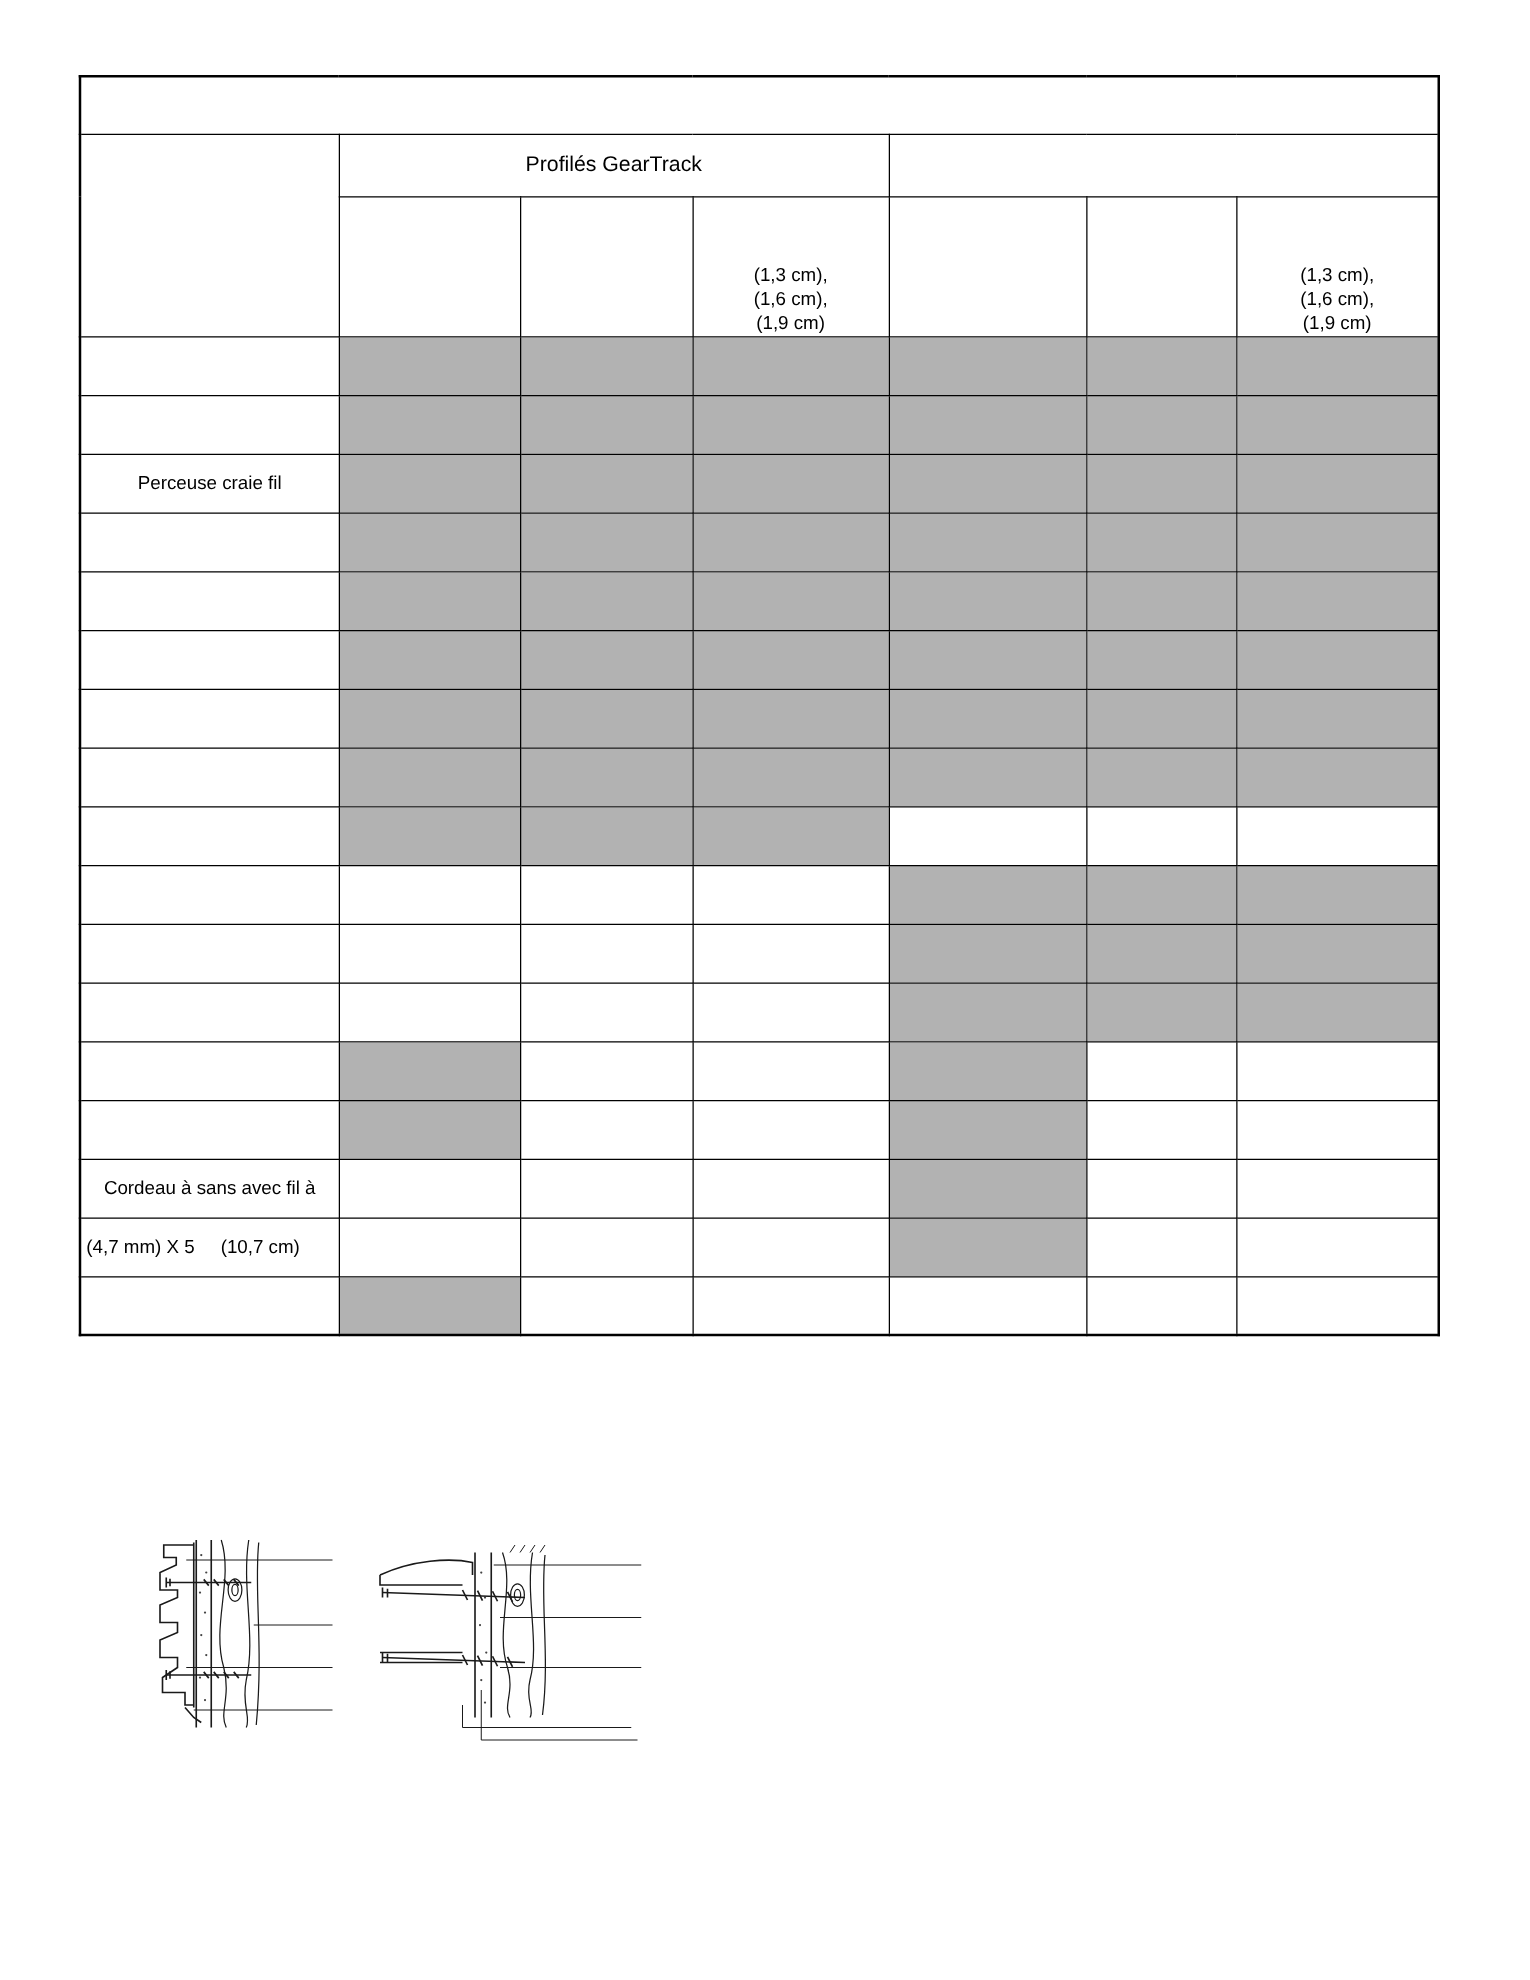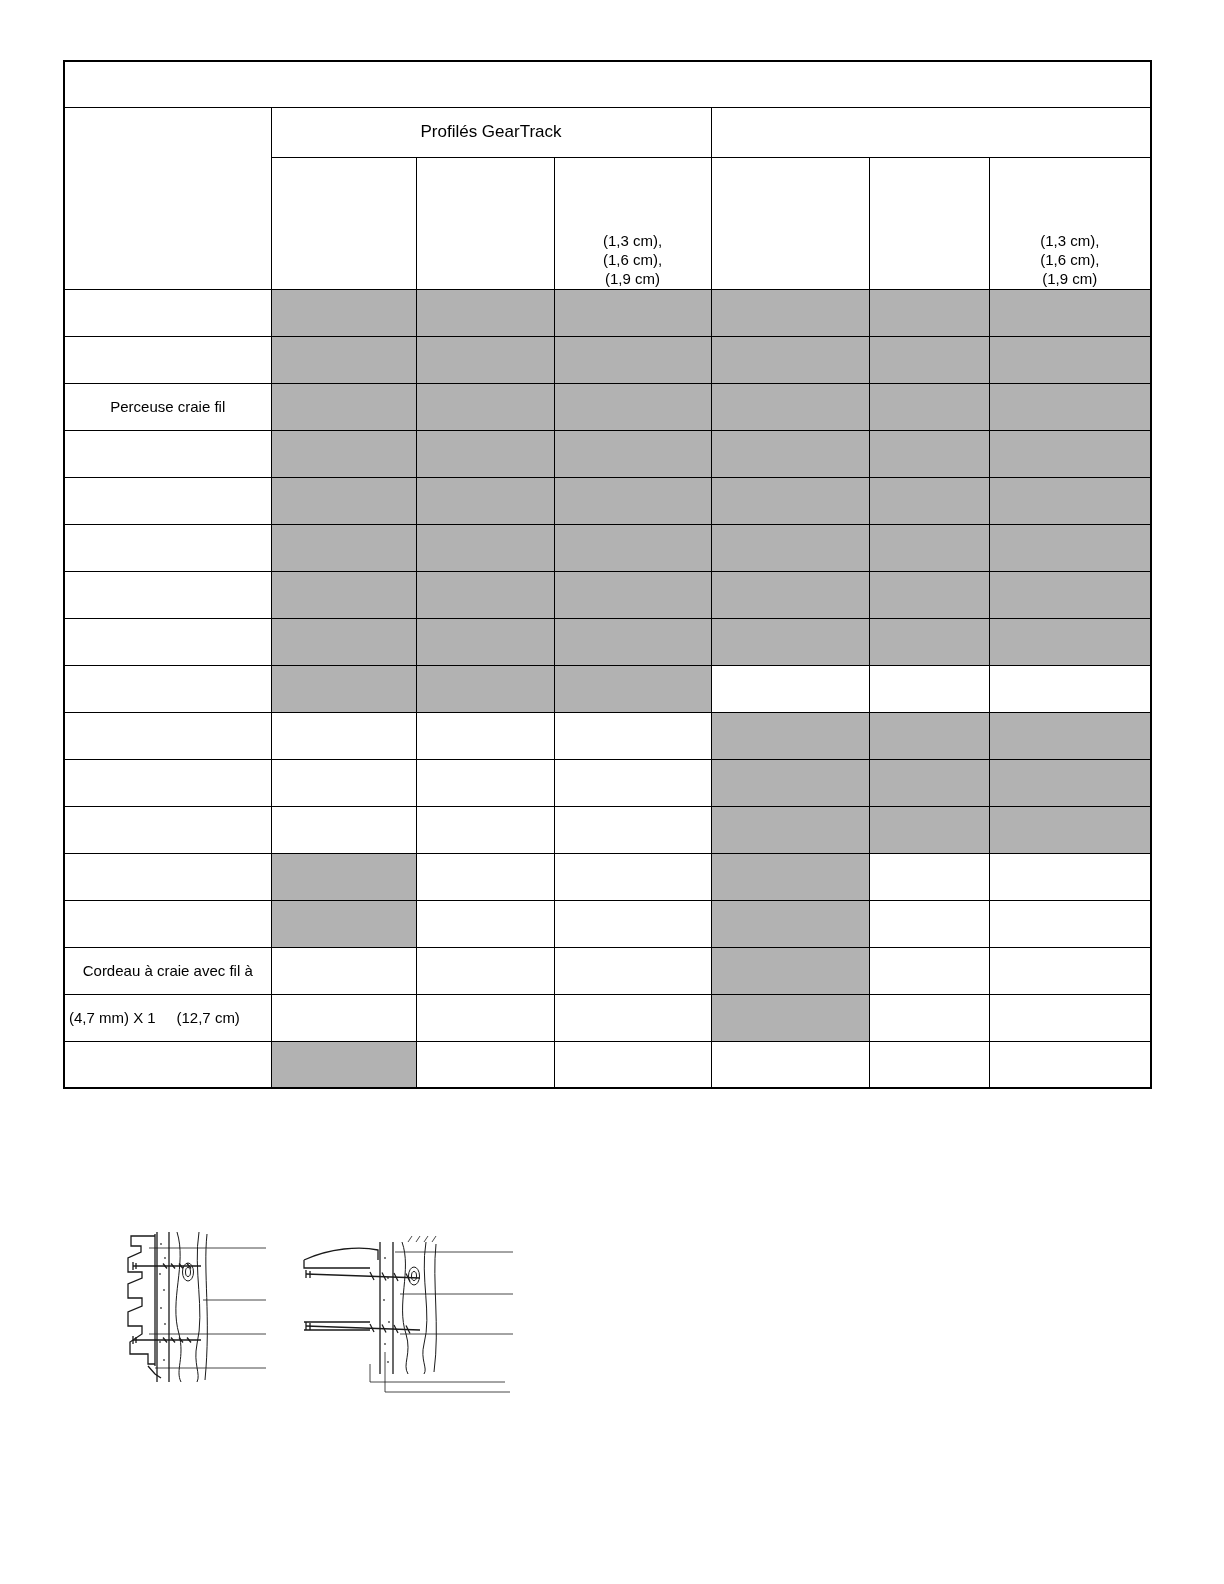--- a/index.html
+++ b/index.html
@@ -24,21 +24,21 @@
     padding: 0;
     font-weight: normal;
     overflow: hidden;
   }
   tr.banner-row td { height: 46px; background: #fff; }
   tr.group-row td, tr.group-row th { height: 50px; }
   .group-header {
     text-align: center; vertical-align: middle;
     font-weight: bold; font-size: 17px;
   }
-  tr.colhead-row td { height: 132px; }
+  tr.colhead-row td { height: 112px; }
   td.size-header {
     vertical-align: bottom;
     text-align: center;
     font-weight: bold;
     font-size: 15px;
     line-height: 1.28;
     white-space: pre-line;
     padding-bottom: 5px;
   }
   tbody tr td, tbody tr th { height: 47px; }
@@ -219,30 +219,30 @@
         <tr>
           <th class="rowlabel"></th>
           <td style="background: rgb(178, 178, 178);"></td>
           <td></td>
           <td></td>
           <td style="background: rgb(178, 178, 178);"></td>
           <td></td>
           <td></td>
         </tr>
         <tr>
-          <th class="rowlabel">Cordeau à craie avec fil à</th>
-          <td></td>
-          <td></td>
-          <td></td>
-          <td style="background: rgb(178, 178, 178);"></td>
-          <td></td>
-          <td></td>
-        </tr>
-        <tr>
-          <th class="rowlabel left">(4,7 mm) X 1     (12,7 cm)</th>
+          <th class="rowlabel">Cordeau à sans avec fil à</th>
+          <td></td>
+          <td></td>
+          <td></td>
+          <td style="background: rgb(178, 178, 178);"></td>
+          <td></td>
+          <td></td>
+        </tr>
+        <tr>
+          <th class="rowlabel left">(4,7 mm) X 5     (10,7 cm)</th>
           <td></td>
           <td></td>
           <td></td>
           <td style="background: rgb(178, 178, 178);"></td>
           <td></td>
           <td></td>
         </tr>
         <tr>
           <th class="rowlabel"></th>
           <td style="background: rgb(178, 178, 178);"></td>

